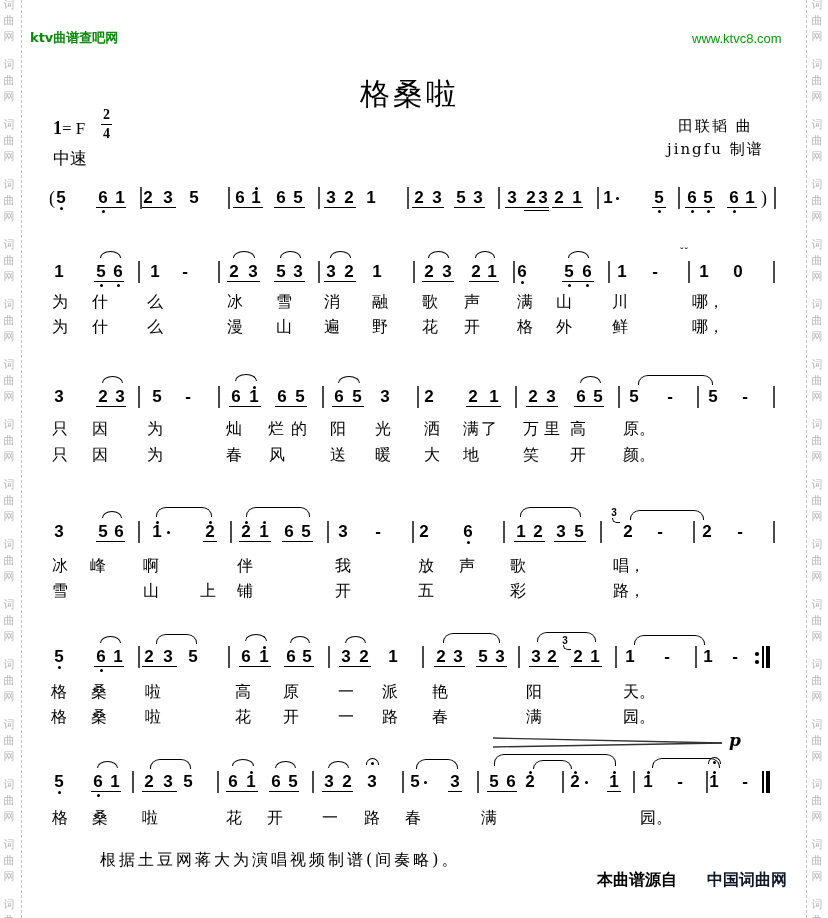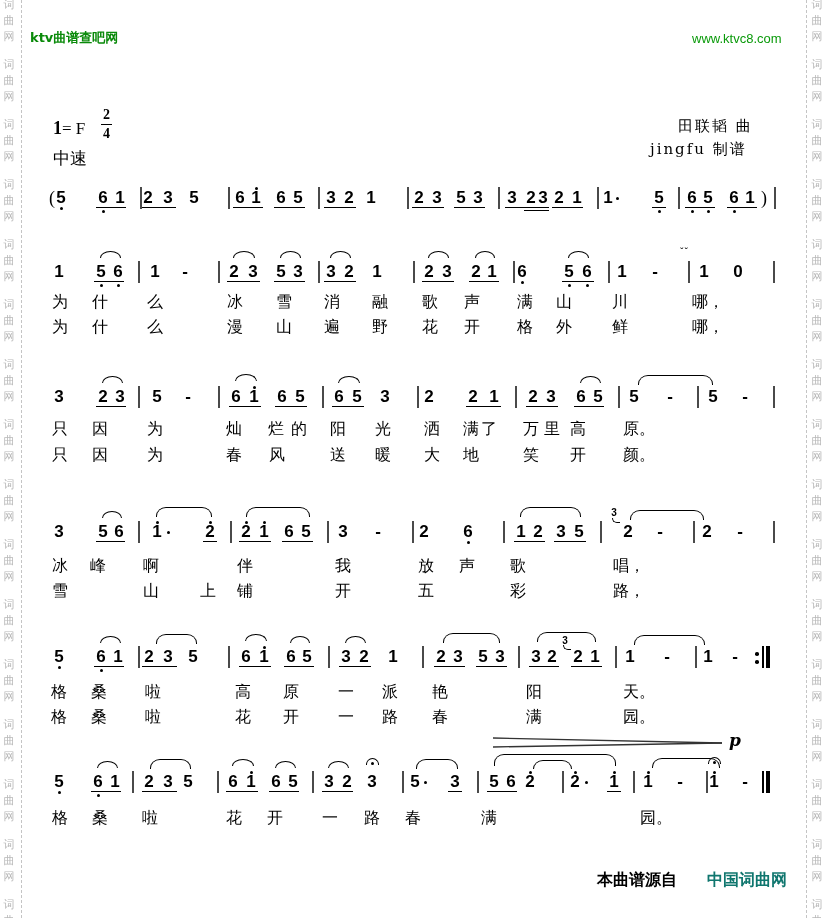--- a/index.html
+++ b/index.html
@@ -79,30 +79,31 @@
     <div class="wm" style="left:811px;top:597px">词曲网</div>
     <div class="wm" style="left:811px;top:657px">词曲网</div>
     <div class="wm" style="left:811px;top:717px">词曲网</div>
     <div class="wm" style="left:811px;top:777px">词曲网</div>
     <div class="wm" style="left:811px;top:837px">词曲网</div>
     <div class="wm" style="left:811px;top:897px">词曲网</div>
   </div>
 
   <div class="brand-l">ktv曲谱查吧网</div>
   <div class="brand-r">www.ktvc8.com</div>
+  <div class="title">格桑啦</div>
 
   <div class="key">
     <span class="do">1</span><span>=</span> <span>F</span>
   </div>
   <div class="ts" style="top:108px">2</div>
   <div class="tsline"></div>
   <div class="ts" style="top:127px">4</div>
   <div class="tempo">中速</div>
   <div class="credit" style="left:678px;top:117px">田联韬 曲</div>
-  <div class="credit" style="left:650px;top:140px">jingfu 制谱</div>
+  <div class="credit" style="left:667px;top:140px">jingfu 制谱</div>
 
   <div class="st" style="top:188px">
     <span class="d par" style="left:46px">(</span>
     <span class="d lo" style="left:55px">5</span>
     <span class="d lo u" style="left:97px">6</span>
     <span class="d" style="left:114px">1</span>
     <i class="ul" style="left:96px;width:30px"></i>
     <i class="b" style="left:140px"></i>
     <span class="d" style="left:142px">2</span>
     <span class="d" style="left:162px">3</span>
@@ -526,15 +527,16 @@
     <span class="ly" style="left:142px">啦</span>
     <span class="ly" style="left:226px">花</span>
     <span class="ly" style="left:267px">开</span>
     <span class="ly" style="left:322px">一</span>
     <span class="ly" style="left:364px">路</span>
     <span class="ly" style="left:405px">春</span>
     <span class="ly" style="left:481px">满</span>
     <span class="ly" style="left:640px">园。</span>
   </div>
 
+  <div class="foot">根据土豆网蒋大为演唱视频制谱(间奏略)。</div>
   <div class="src" style="left:597px;color:#000">本曲谱源自</div>
-  <div class="src" style="left:707px;color:#0f766e">中国词曲网</div>
+  <div class="src" style="left:707px;color:#0f172a">中国词曲网</div>
 </div>
 
 </body></html>

